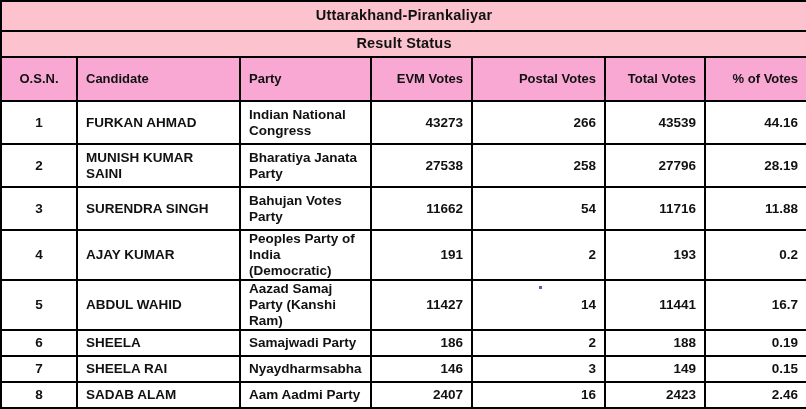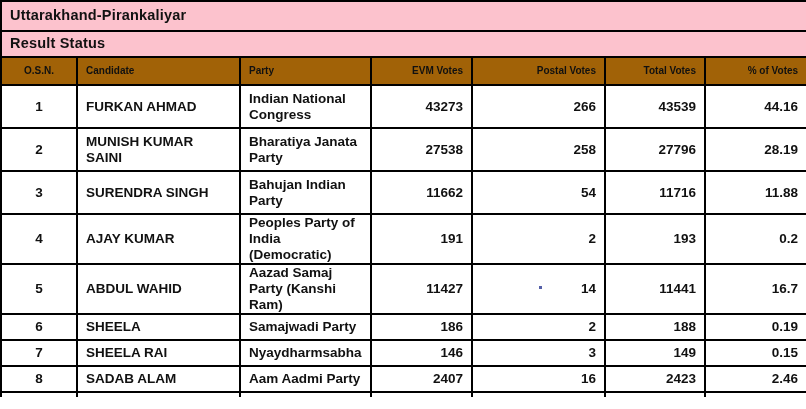--- a/index.html
+++ b/index.html
@@ -31,33 +31,34 @@
     padding: 0 8px;
     font-size: 13.5px;
     font-weight: bold;
     vertical-align: middle;
     line-height: 1.18;
     box-sizing: border-box;
   }
   
   tr.banner-row td {
     background: #fcc2cd;
+    text-align: center;
     height: 30px;
     font-size: 14.5px;
     letter-spacing: .2px;
     margin-top: 8px;
   }
   tr.banner-row.sub td {
     height: 26px;
   }
   
   tr.col-head th {
-    background: #a16207;
-    height: 28px;
-    font-size: 10px;
+    background: #f9a8d4;
+    height: 44px;
+    font-size: 13px;
     white-space: nowrap;
   }
   th.h-left   { text-align: left; }
   th.h-center { text-align: center; }
   th.h-right  { text-align: right; padding-right: 10px; }
 
   
   col.c-osn    { width: 76px; }
   col.c-cand   { width: 163px; }
   col.c-party  { width: 131px; }
@@ -142,21 +143,21 @@
           <td class="cell-cand">MUNISH KUMAR SAINI</td>
           <td class="cell-party">Bharatiya Janata Party</td>
           <td class="cell-num">27538</td>
           <td class="cell-num">258</td>
           <td class="cell-num">27796</td>
           <td class="cell-num">28.19</td>
         </tr>
         <tr class="r-tall">
           <td class="cell-osn">3</td>
           <td class="cell-cand">SURENDRA SINGH</td>
-          <td class="cell-party">Bahujan Indian Party</td>
+          <td class="cell-party">Bahujan Votes Party</td>
           <td class="cell-num">11662</td>
           <td class="cell-num">54</td>
           <td class="cell-num">11716</td>
           <td class="cell-num">11.88</td>
         </tr>
         <tr class="r-taller">
           <td class="cell-osn">4</td>
           <td class="cell-cand">AJAY KUMAR</td>
           <td class="cell-party">Peoples Party of India (Democratic)</td>
           <td class="cell-num">191</td>

